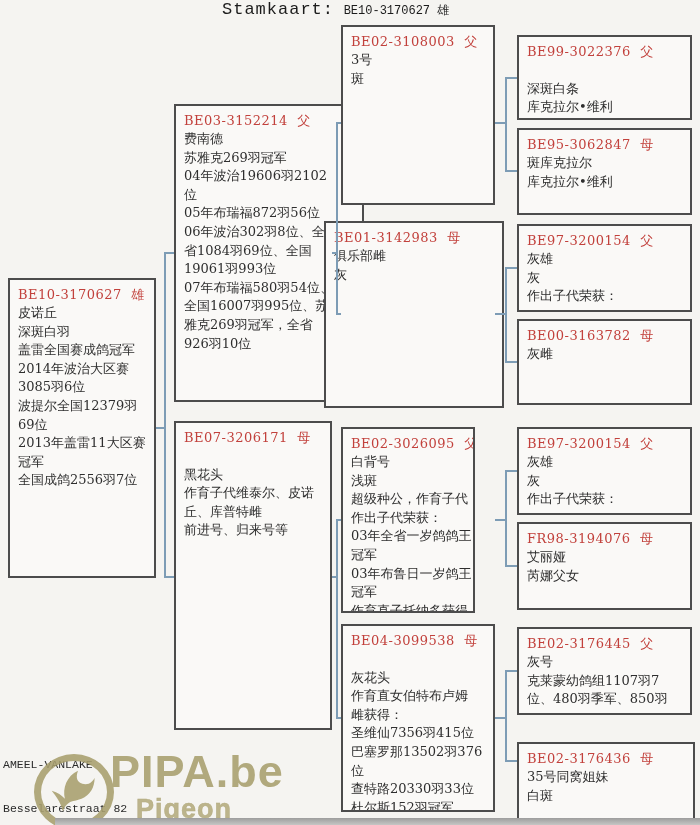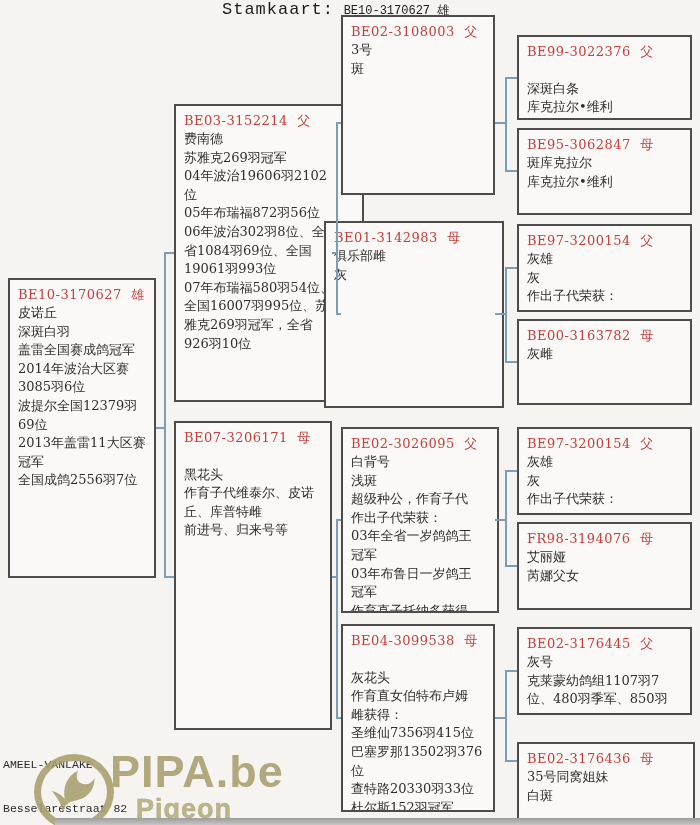--- a/index.html
+++ b/index.html
@@ -118,35 +118,35 @@
     <div class="ring">BE07-3206171  母</div>
     <div class="details">
         <div>&nbsp;</div>
         <div>黑花头</div>
         <div>作育子代维泰尔、皮诺</div>
         <div>丘、库普特雌</div>
         <div>前进号、归来号等</div>
       </div>
   </div>
 
-  <div class="box" style="left:341px;top:15px;width:154px;height:180px">
+  <div class="box" style="left:341px;top:25px;width:154px;height:180px">
     <div class="ring">BE02-3108003  父</div>
     <div class="details">
         <div>3号</div>
         <div>斑</div>
       </div>
   </div>
   <div class="box" style="left:324px;top:221px;width:180px;height:187px">
     <div class="ring">BE01-3142983  母</div>
     <div class="details">
         <div>俱乐部雌</div>
         <div>灰</div>
       </div>
   </div>
-  <div class="box" style="left:341px;top:427px;width:158px;height:186px">
+  <div class="box" style="left:341px;top:427px;width:134px;height:186px">
     <div class="ring">BE02-3026095  父</div>
     <div class="details">
         <div>白背号</div>
         <div>浅斑</div>
         <div>超级种公，作育子代</div>
         <div>作出子代荣获：</div>
         <div>03年全省一岁鸽鸽王</div>
         <div>冠军</div>
         <div>03年布鲁日一岁鸽王</div>
         <div>冠军</div>

